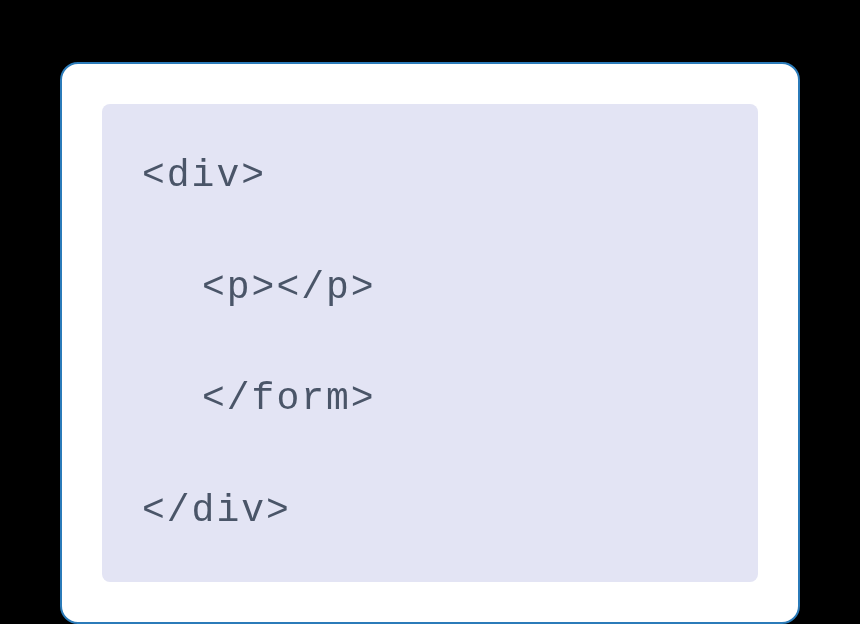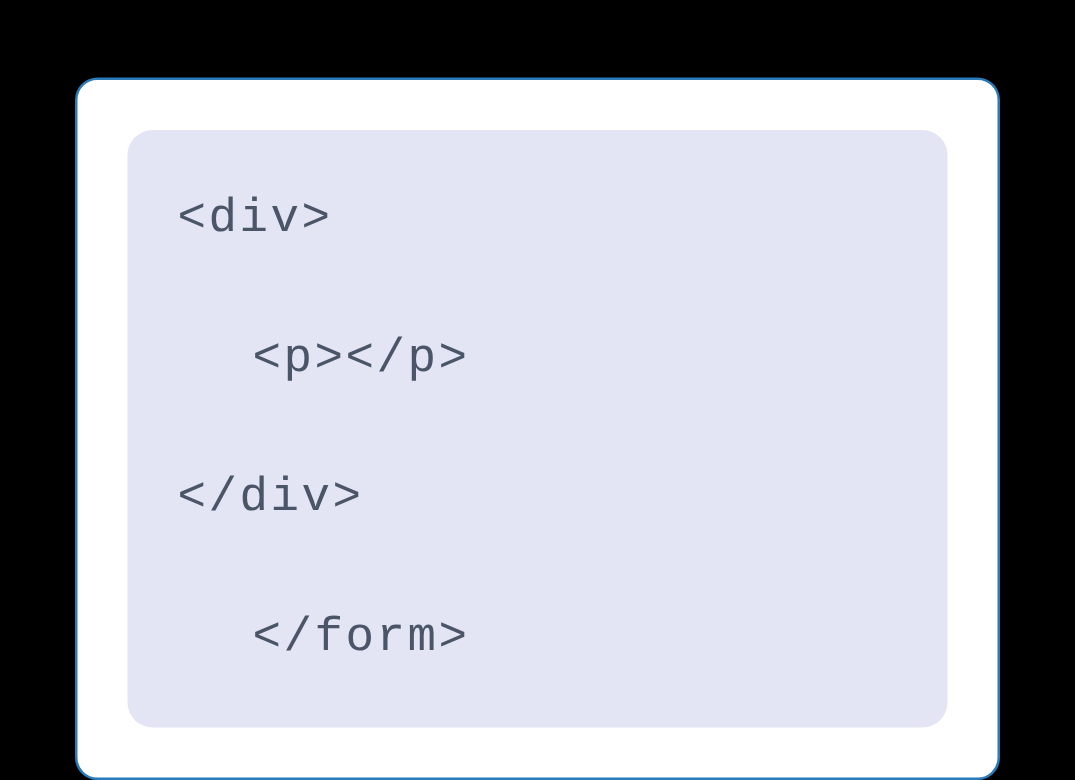--- a/index.html
+++ b/index.html
@@ -25,21 +25,21 @@
       width: 740px;
       height: 562px;
       padding: 40px;
       display: flex;
       align-items: stretch;
       justify-content: stretch;
     }
     
     .code-block {
       background: #e3e4f4;
-      border-radius: 20px;
+      border-radius: 8px;
       width: 100%;
       height: 100%;
       padding: 50px 40px;
       display: flex;
       flex-direction: column;
       justify-content: space-between;
     }
     
     .code-line {
       font-family: 'Courier New', Courier, monospace;
@@ -54,16 +54,16 @@
       font-family: Liberation Mono, monospace;
     }
   </style>
 </head>
 <body>
 
 <div class="card">
   <div class="code-block">
     <div class="code-line">&lt;div&gt;</div>
     <div class="code-line indent">&lt;p&gt;&lt;/p&gt;</div>
+    <div class="code-line indent">&lt;/form&gt;</div>
     <div class="code-line">&lt;/div&gt;</div>
-    <div class="code-line indent">&lt;/form&gt;</div>
   </div>
 </div>
 
 </body></html>

